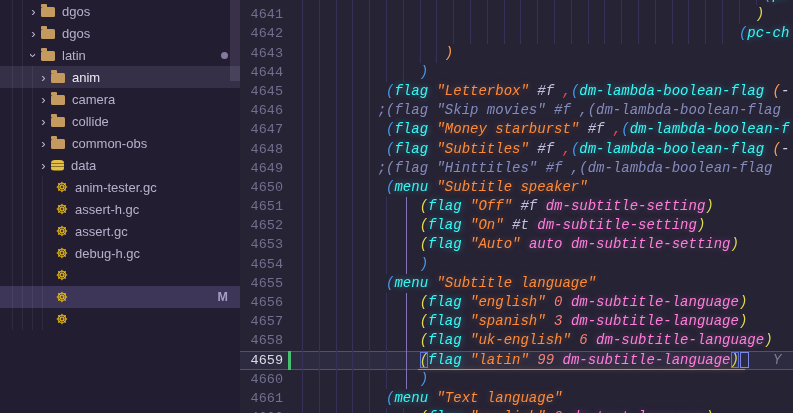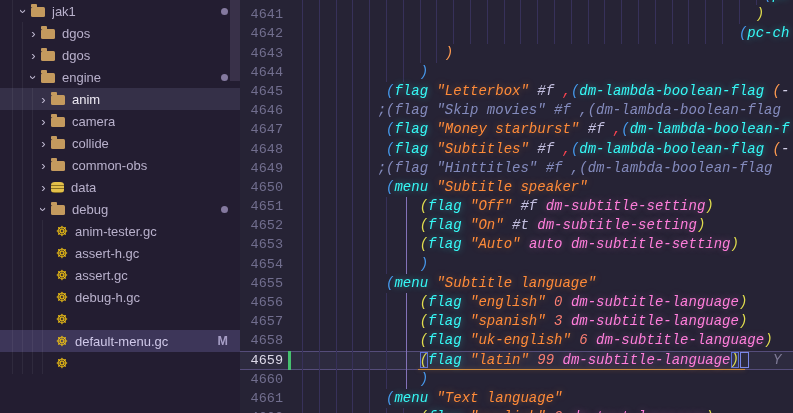--- a/index.html
+++ b/index.html
@@ -64,47 +64,40 @@
     box-shadow:0 0 4px rgba(205,138,62,.5);}
   .cursor-box{position:absolute;top:1px;height:16px;width:9px;
     border:1px solid #7a88e8;}
   .blame{position:absolute;top:0;color:#7e7a96;font-style:italic;}
 </style>
 </head>
 <body>
 
 <aside class="sidebar">
   <div id="tree">
-      <div class="tree-row" style="padding-left: 16px;">
-        <span class="tguide" style="left: 12px;"></span>
+      <div class="tree-row" style="padding-left: 26px;">
+        <span class="tguide" style="left: 12px;"></span>
+        <span class="tguide" style="left: 22px;"></span>
+        <span class="chev">›</span>
+        <span class="ico-folder"></span>
+        <span class="tlabel">dgos</span>
+      </div>
+      <div class="tree-row" style="padding-left: 26px;">
+        <span class="tguide" style="left: 12px;"></span>
+        <span class="tguide" style="left: 22px;"></span>
+        <span class="chev">›</span>
+        <span class="ico-folder"></span>
+        <span class="tlabel">dgos</span>
+      </div>
+      <div class="tree-row" style="padding-left: 26px;">
+        <span class="tguide" style="left: 12px;"></span>
+        <span class="tguide" style="left: 22px;"></span>
         <span class="chev open">›</span>
         <span class="ico-folder"></span>
-        <span class="tlabel">jak1</span>
-        <span class="badge dot"></span>
-      </div>
-      <div class="tree-row" style="padding-left: 26px;">
-        <span class="tguide" style="left: 12px;"></span>
-        <span class="tguide" style="left: 22px;"></span>
-        <span class="chev">›</span>
-        <span class="ico-folder"></span>
-        <span class="tlabel">dgos</span>
-      </div>
-      <div class="tree-row" style="padding-left: 26px;">
-        <span class="tguide" style="left: 12px;"></span>
-        <span class="tguide" style="left: 22px;"></span>
-        <span class="chev">›</span>
-        <span class="ico-folder"></span>
-        <span class="tlabel">dgos</span>
-      </div>
-      <div class="tree-row" style="padding-left: 26px;">
-        <span class="tguide" style="left: 12px;"></span>
-        <span class="tguide" style="left: 22px;"></span>
-        <span class="chev open">›</span>
-        <span class="ico-folder"></span>
-        <span class="tlabel">engine</span>
+        <span class="tlabel">latin</span>
         <span class="badge dot"></span>
       </div>
       <div class="tree-row sel-active" style="padding-left: 36px;">
         <span class="tguide" style="left: 12px;"></span>
         <span class="tguide" style="left: 22px;"></span>
         <span class="tguide" style="left: 32px;"></span>
         <span class="chev">›</span>
         <span class="ico-folder"></span>
         <span class="tlabel">anim</span>
       </div>
@@ -133,29 +126,20 @@
         <span class="tlabel">common-obs</span>
       </div>
       <div class="tree-row" style="padding-left: 36px;">
         <span class="tguide" style="left: 12px;"></span>
         <span class="tguide" style="left: 22px;"></span>
         <span class="tguide" style="left: 32px;"></span>
         <span class="chev">›</span>
         <span class="ico-db"></span>
         <span class="tlabel">data</span>
       </div>
-      <div class="tree-row" style="padding-left: 36px;">
-        <span class="tguide" style="left: 12px;"></span>
-        <span class="tguide" style="left: 22px;"></span>
-        <span class="tguide" style="left: 32px;"></span>
-        <span class="chev open">›</span>
-        <span class="ico-folder"></span>
-        <span class="tlabel">debug</span>
-        <span class="badge dot"></span>
-      </div>
       <div class="tree-row" style="padding-left: 46px;">
         <span class="tguide" style="left: 12px;"></span>
         <span class="tguide" style="left: 22px;"></span>
         <span class="tguide" style="left: 32px;"></span>
         <span class="tguide" style="left: 42px;"></span>
         <span class="spacer"></span>
         <span class="ico-gc">☸</span>
         <span class="tlabel">anim-tester.gc</span>
       </div>
       <div class="tree-row" style="padding-left: 46px;">
@@ -193,21 +177,20 @@
         <span class="spacer"></span>
         <span class="ico-gc">☸</span>
       </div>
       <div class="tree-row sel" style="padding-left: 46px;">
         <span class="tguide" style="left: 12px;"></span>
         <span class="tguide" style="left: 22px;"></span>
         <span class="tguide" style="left: 32px;"></span>
         <span class="tguide" style="left: 42px;"></span>
         <span class="spacer"></span>
         <span class="ico-gc">☸</span>
-        <span class="tlabel">default-menu.gc</span>
         <span class="badge git-m">M</span>
       </div>
       <div class="tree-row" style="padding-left: 46px;">
         <span class="tguide" style="left: 12px;"></span>
         <span class="tguide" style="left: 22px;"></span>
         <span class="tguide" style="left: 32px;"></span>
         <span class="tguide" style="left: 42px;"></span>
         <span class="spacer"></span>
         <span class="ico-gc">☸</span>
       </div>

